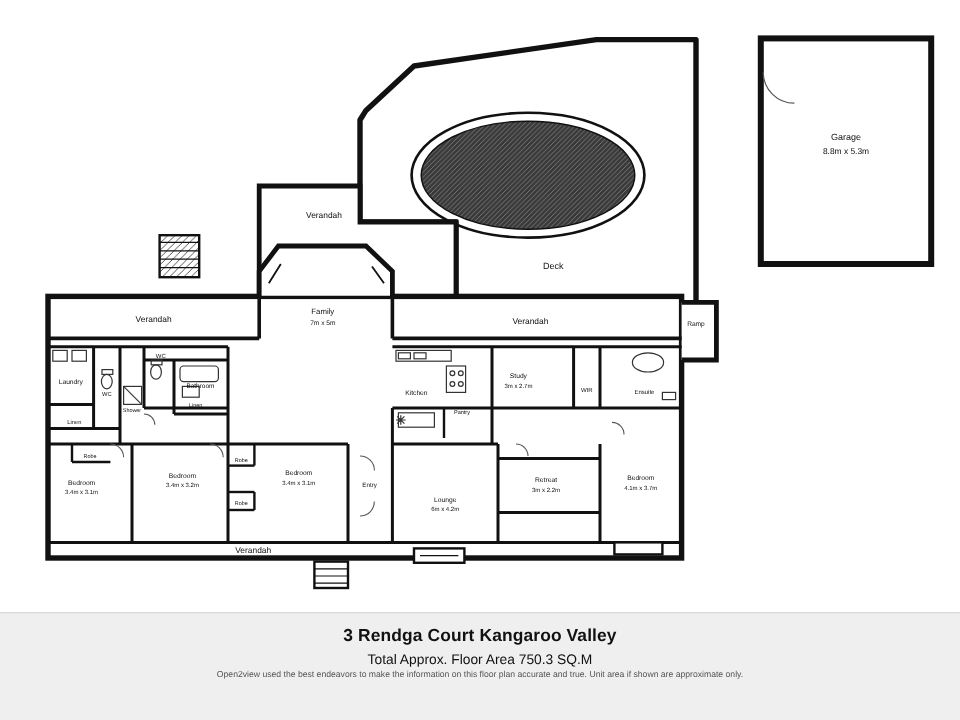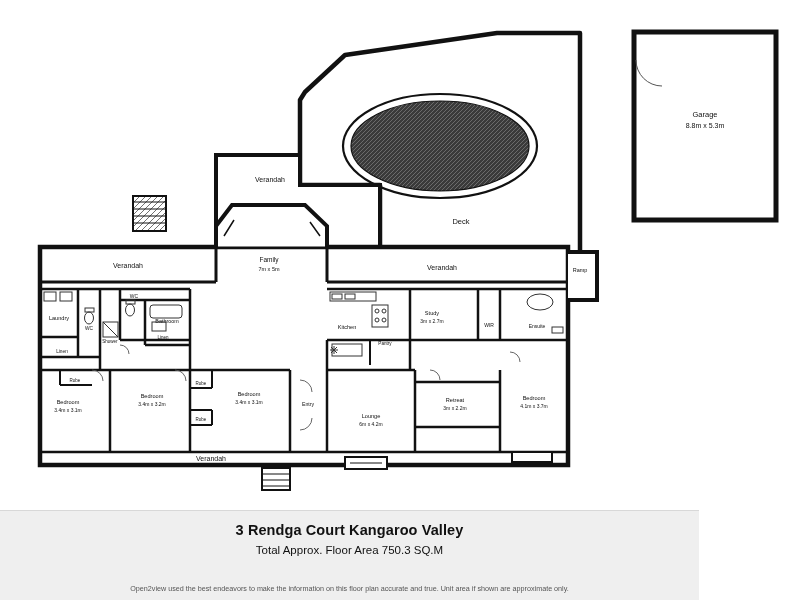--- a/index.html
+++ b/index.html
@@ -18,21 +18,21 @@
     position: absolute;
     left: 0;
     top: 0;
     width: 800px;
     height: 510px;
   }
   .footer {
     position: absolute;
     left: 0;
     top: 510px;
-    width: 699px;
+    width: 800px;
     height: 90px;
     background: #efefef;
     border-top: 1px solid #d8d8d8;
     text-align: center;
     box-sizing: border-box;
     padding-top: 11px;
   }
   .footer-title {
     font-size: 14.5px;
     font-weight: bold;
@@ -40,21 +40,21 @@
     letter-spacing: 0.1px;
   }
   .footer-sub {
     font-size: 11.5px;
     color: #111;
     margin-top: 6px;
   }
   .footer-disclaimer {
     font-size: 7.2px;
     color: #555;
-    margin-top: 28px;
+    margin-top: 1px;
   }
   svg text {
     font-family: "Liberation Sans", sans-serif;
     fill: #111;
   }
 </style>
 </head>
 <body>
 
 <div id="plan-container">

